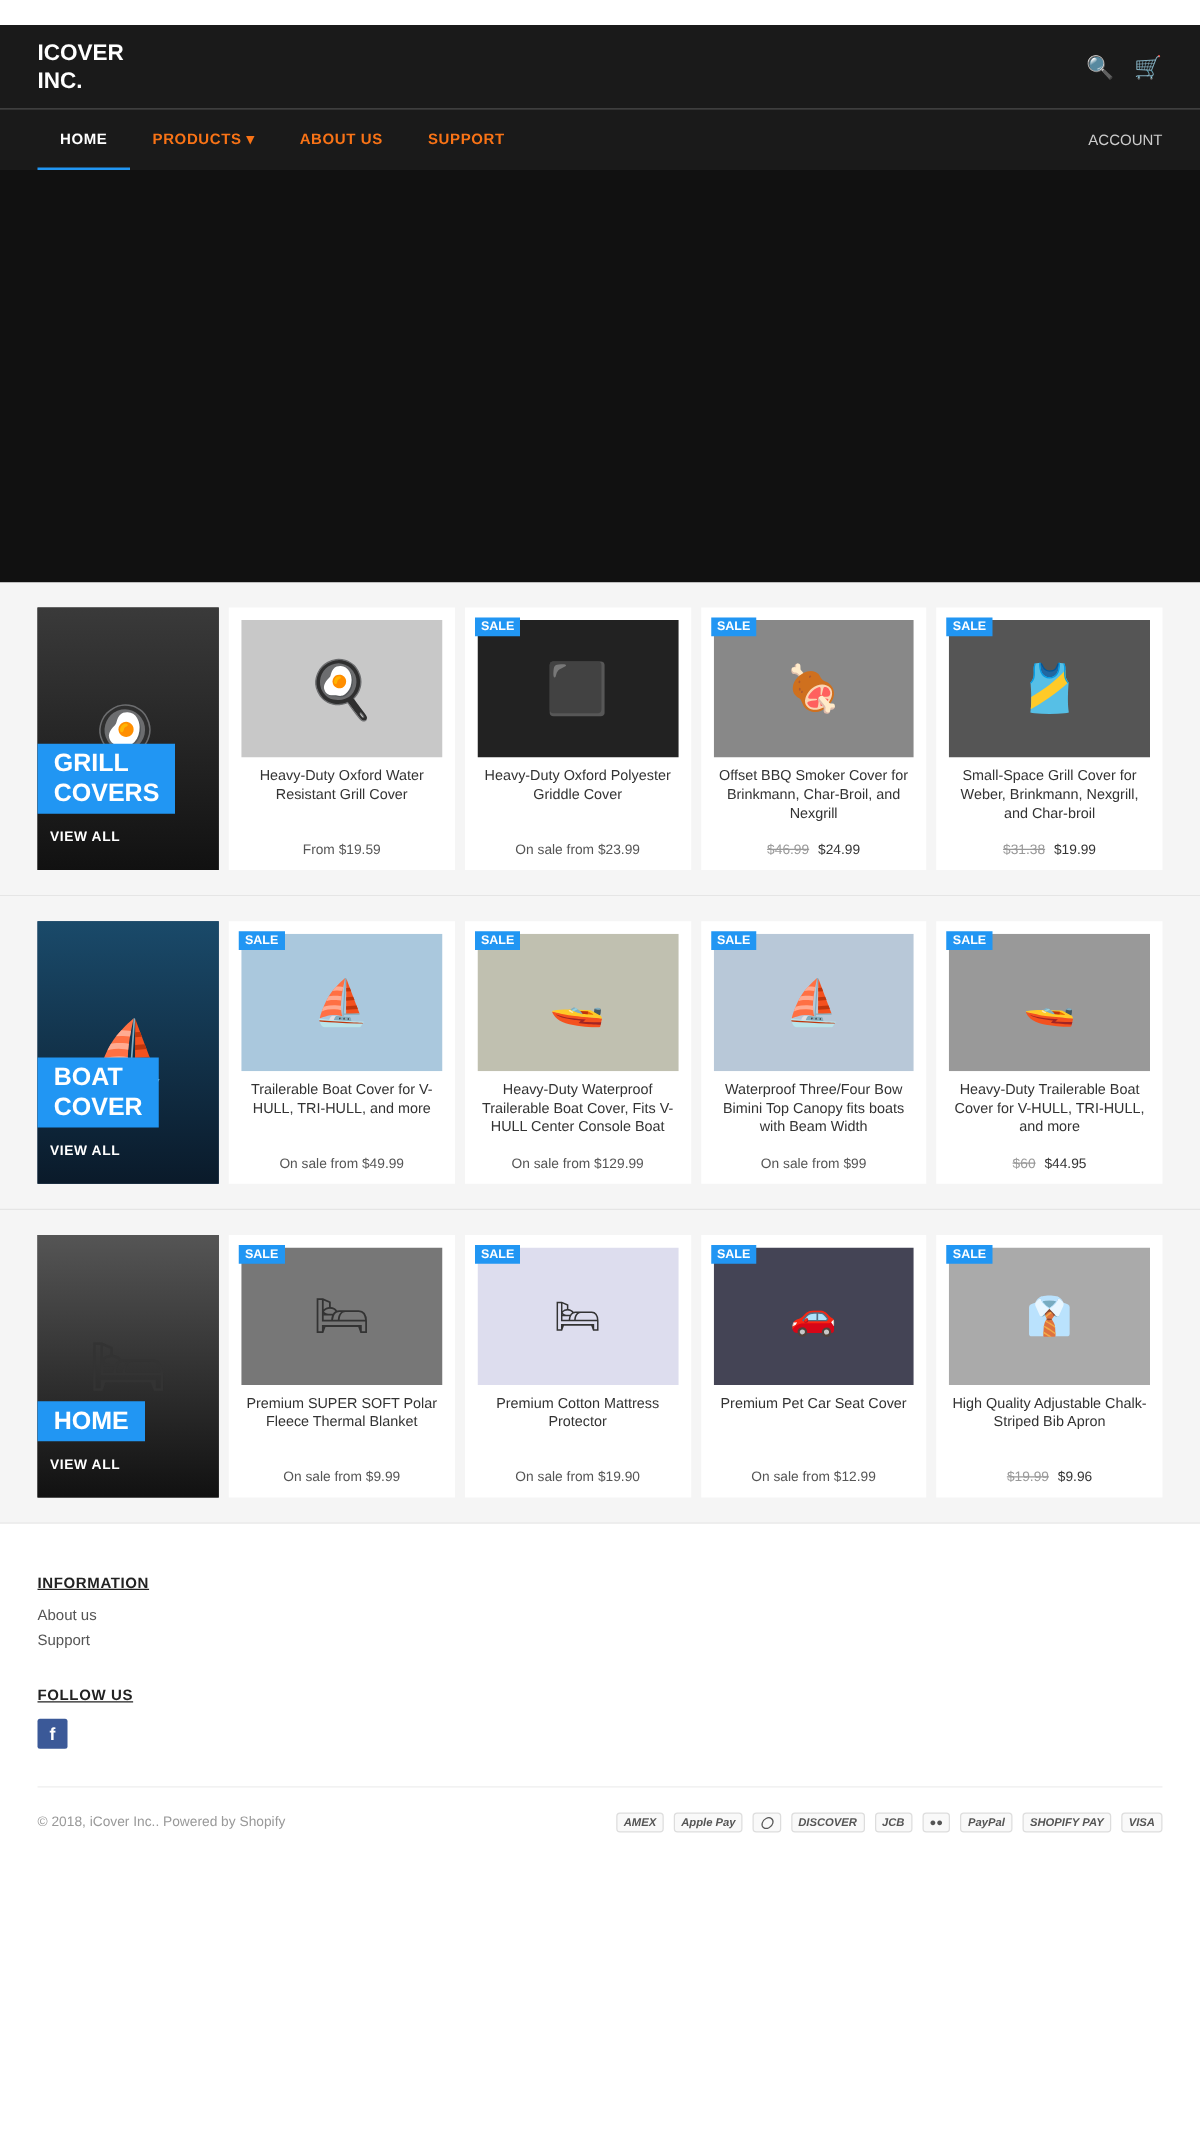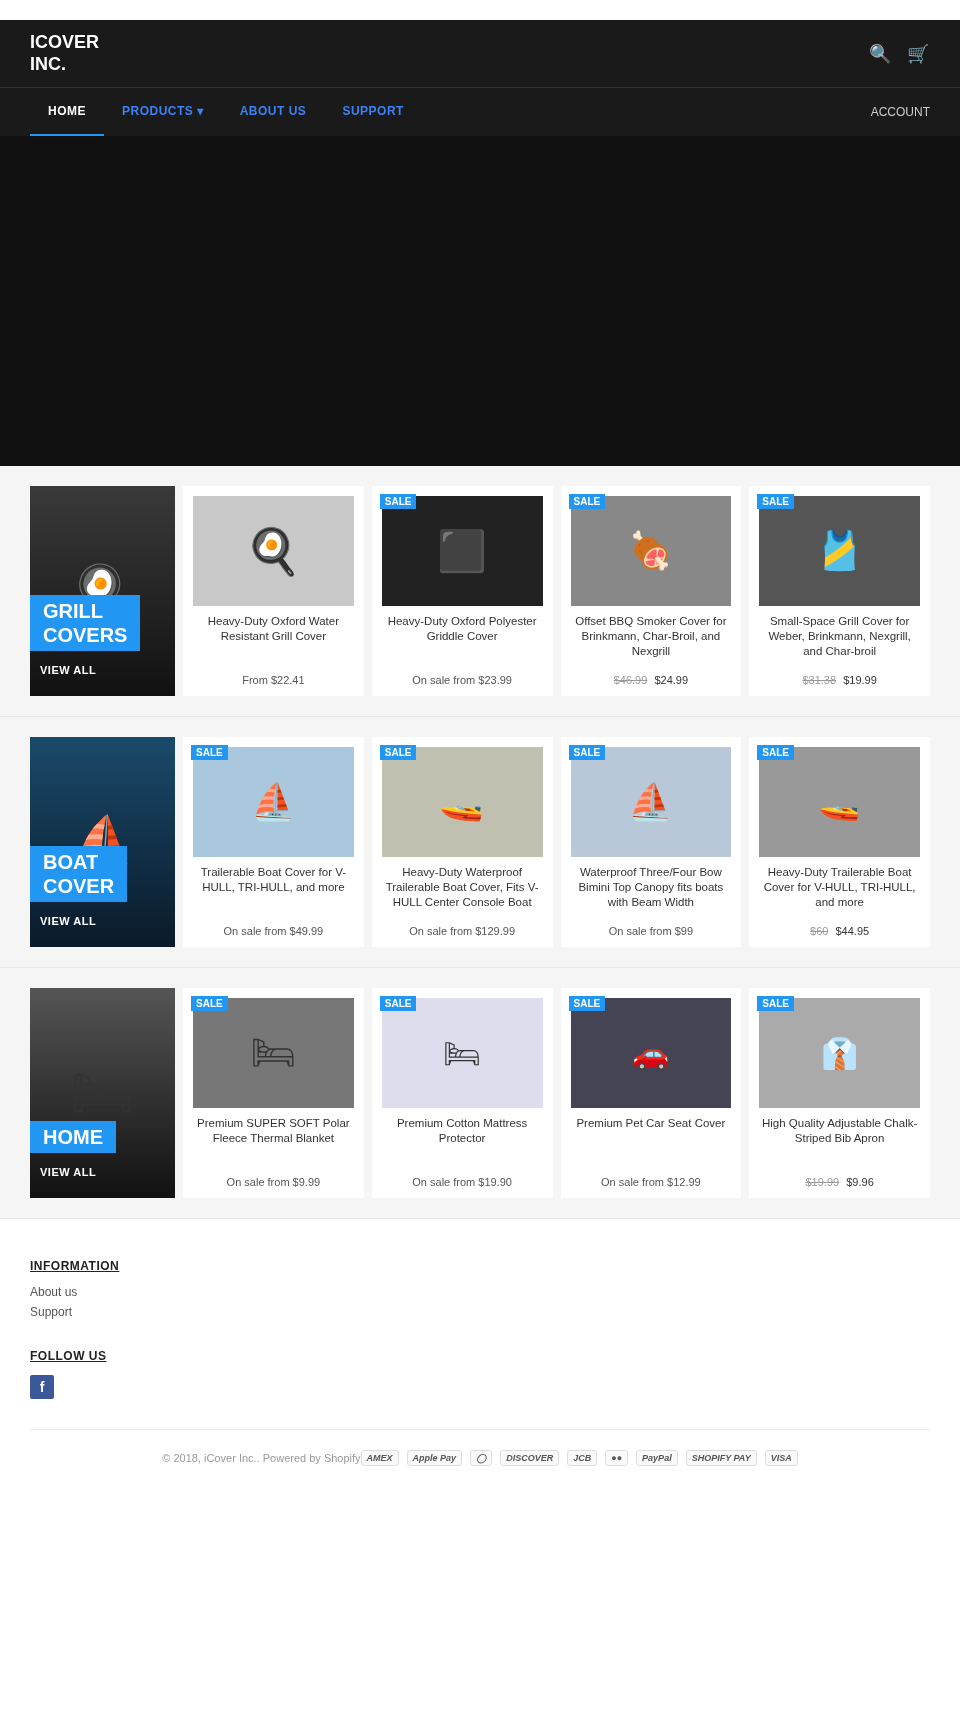--- a/index.html
+++ b/index.html
@@ -40,21 +40,21 @@
       display: flex;
       align-items: center;
       justify-content: space-between;
     }
     .nav-links {
       display: flex;
       align-items: center;
       gap: 0;
     }
     .nav-link {
-      color: #3b82f6;
+      color: #f97316;
       text-decoration: none;
       padding: 16px 18px;
       font-size: 12px;
       text-transform: uppercase;
       font-weight: 600;
       letter-spacing: 0.5px;
       cursor: pointer;
       border-bottom: 2px solid transparent;
     }
     .nav-link.active {
@@ -235,21 +235,21 @@
       font-size: 14px;
       font-weight: bold;
       border-radius: 2px;
       cursor: pointer;
     }
     .footer-bottom {
       border-top: 1px solid #eee;
       padding-top: 20px;
       display: flex;
       align-items: center;
-      justify-content: center;
+      justify-content: space-between;
     }
     .footer-copy {
       font-size: 11px;
       color: #999;
     }
     .payment-icons {
       display: flex;
       gap: 8px;
       align-items: center;
       flex-wrap: wrap;
@@ -300,21 +300,21 @@
       <div class="section-label">GRILL<br>COVERS</div>
       <div class="section-view-all">VIEW ALL</div>
     </div>
     <div class="products-grid">
 
       <div class="product-card">
         <div class="product-img">
           <div class="product-img-inner" style="background:#c8c8c8; width:100%;height:100%;display:flex;align-items:center;justify-content:center; font-size:45px;">🍳</div>
         </div>
         <div class="product-title">Heavy-Duty Oxford Water Resistant Grill Cover</div>
-        <div class="product-price">From $22.41</div>
+        <div class="product-price">From $19.59</div>
       </div>
 
       <div class="product-card">
         <div class="sale-badge">SALE</div>
         <div class="product-img">
           <div class="product-img-inner" style="background:#222;width:100%;height:100%;display:flex;align-items:center;justify-content:center;font-size:40px;">⬛</div>
         </div>
         <div class="product-title">Heavy-Duty Oxford Polyester Griddle Cover</div>
         <div class="product-price">On sale from $23.99</div>
       </div>

